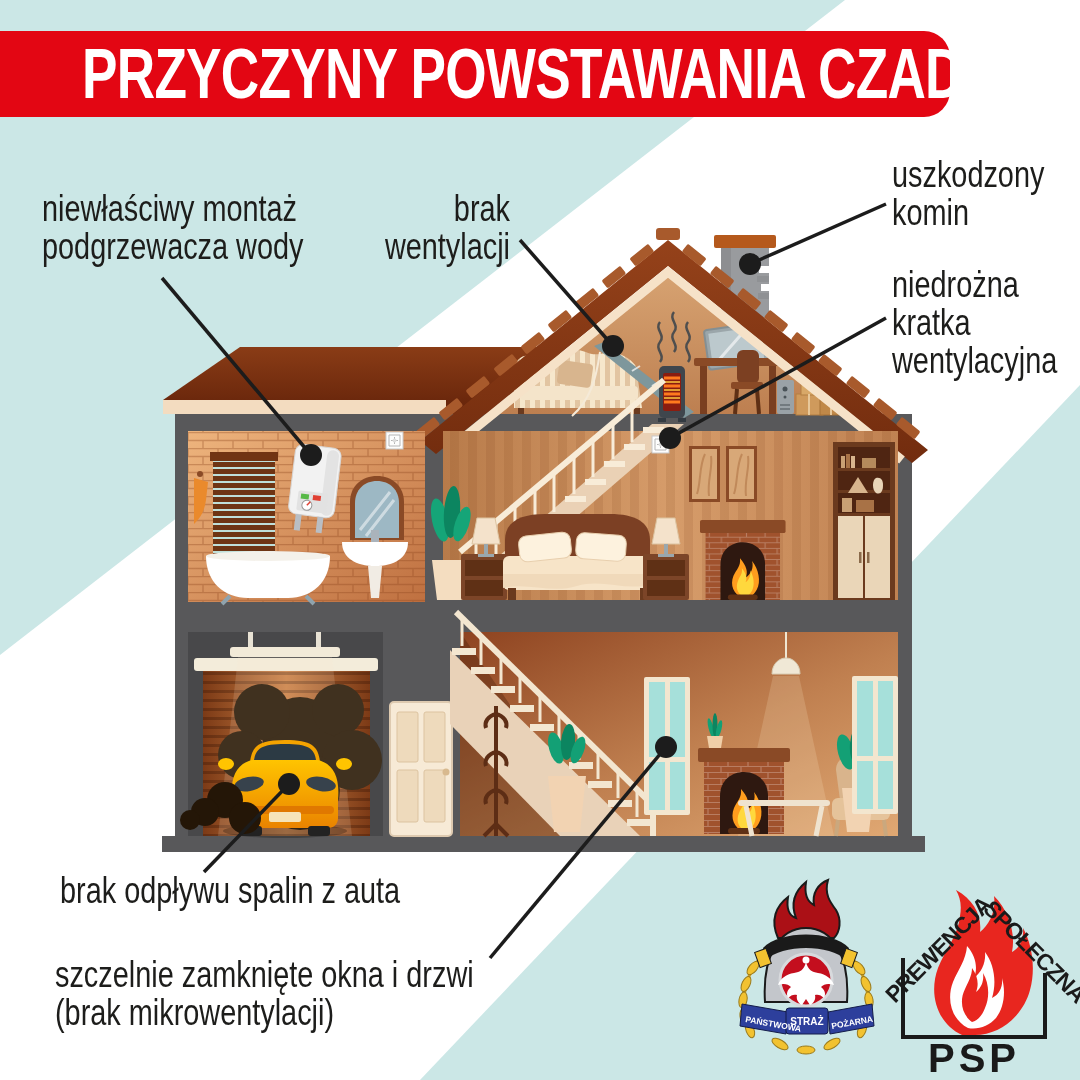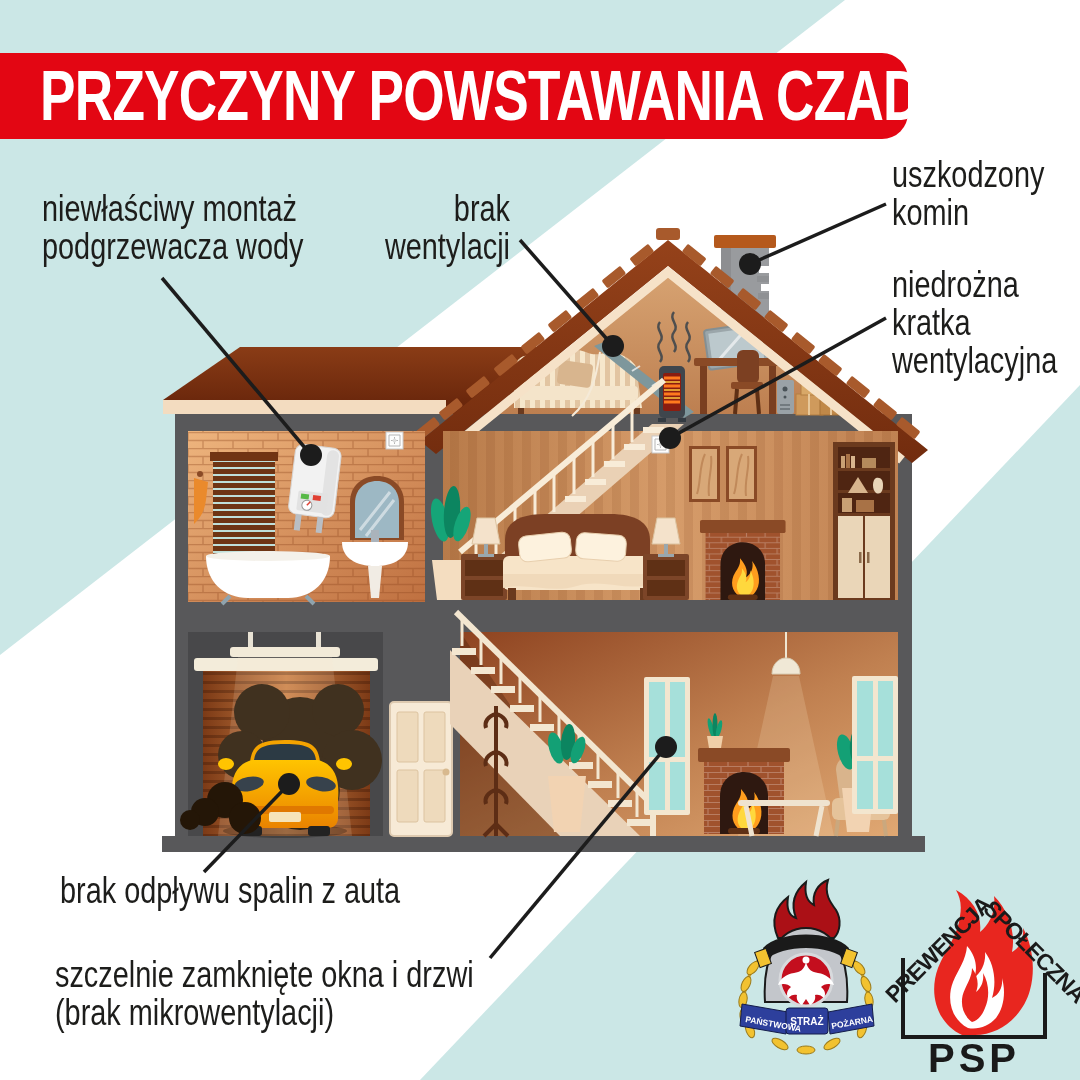--- a/index.html
+++ b/index.html
@@ -1,20 +1,20 @@
 <!DOCTYPE html>
 <html><head>
 <meta charset="utf-8">
 <style>
   html,body{margin:0;padding:0;background:#ffffff;}
   .stage{position:relative;width:1080px;height:1080px;overflow:hidden;background:#ffffff;
          font-family:"Liberation Sans",sans-serif;}
   .scene{position:absolute;left:0;top:0;width:1080px;height:1080px;}
-  .banner{position:absolute;left:0;top:53px;width:908px;height:86px;background:#e30613;
-          border-radius:0 26px 26px 0;display:flex;align-items:center;z-index:5;}
+  .banner{position:absolute;left:0;top:31px;width:908px;height:86px;background:#e30613;
+          border-radius:0 26px 26px 0;display:flex;align-items:center;z-index:5;padding-left:42px;}
   .banner-text{font-weight:bold;font-size:70px;color:#ffffff;transform:scaleX(0.76);
                transform-origin:left center;margin-left:40px;white-space:nowrap;letter-spacing:-1px;}
   .lbl{position:absolute;font-size:37px;line-height:1.03;color:#1d1d1b;
        transform:scaleX(0.78);transform-origin:left top;white-space:nowrap;z-index:6;font-weight:400;}
   .lbl-right{transform-origin:right top;text-align:right;}
   .logo-txt{font-family:"Liberation Sans",sans-serif;font-weight:bold;fill:#1a1a1a;}
   .ribbon-txt{font-family:"Liberation Sans",sans-serif;font-weight:bold;fill:#ffffff;}
 </style>
 </head>
 <body>

